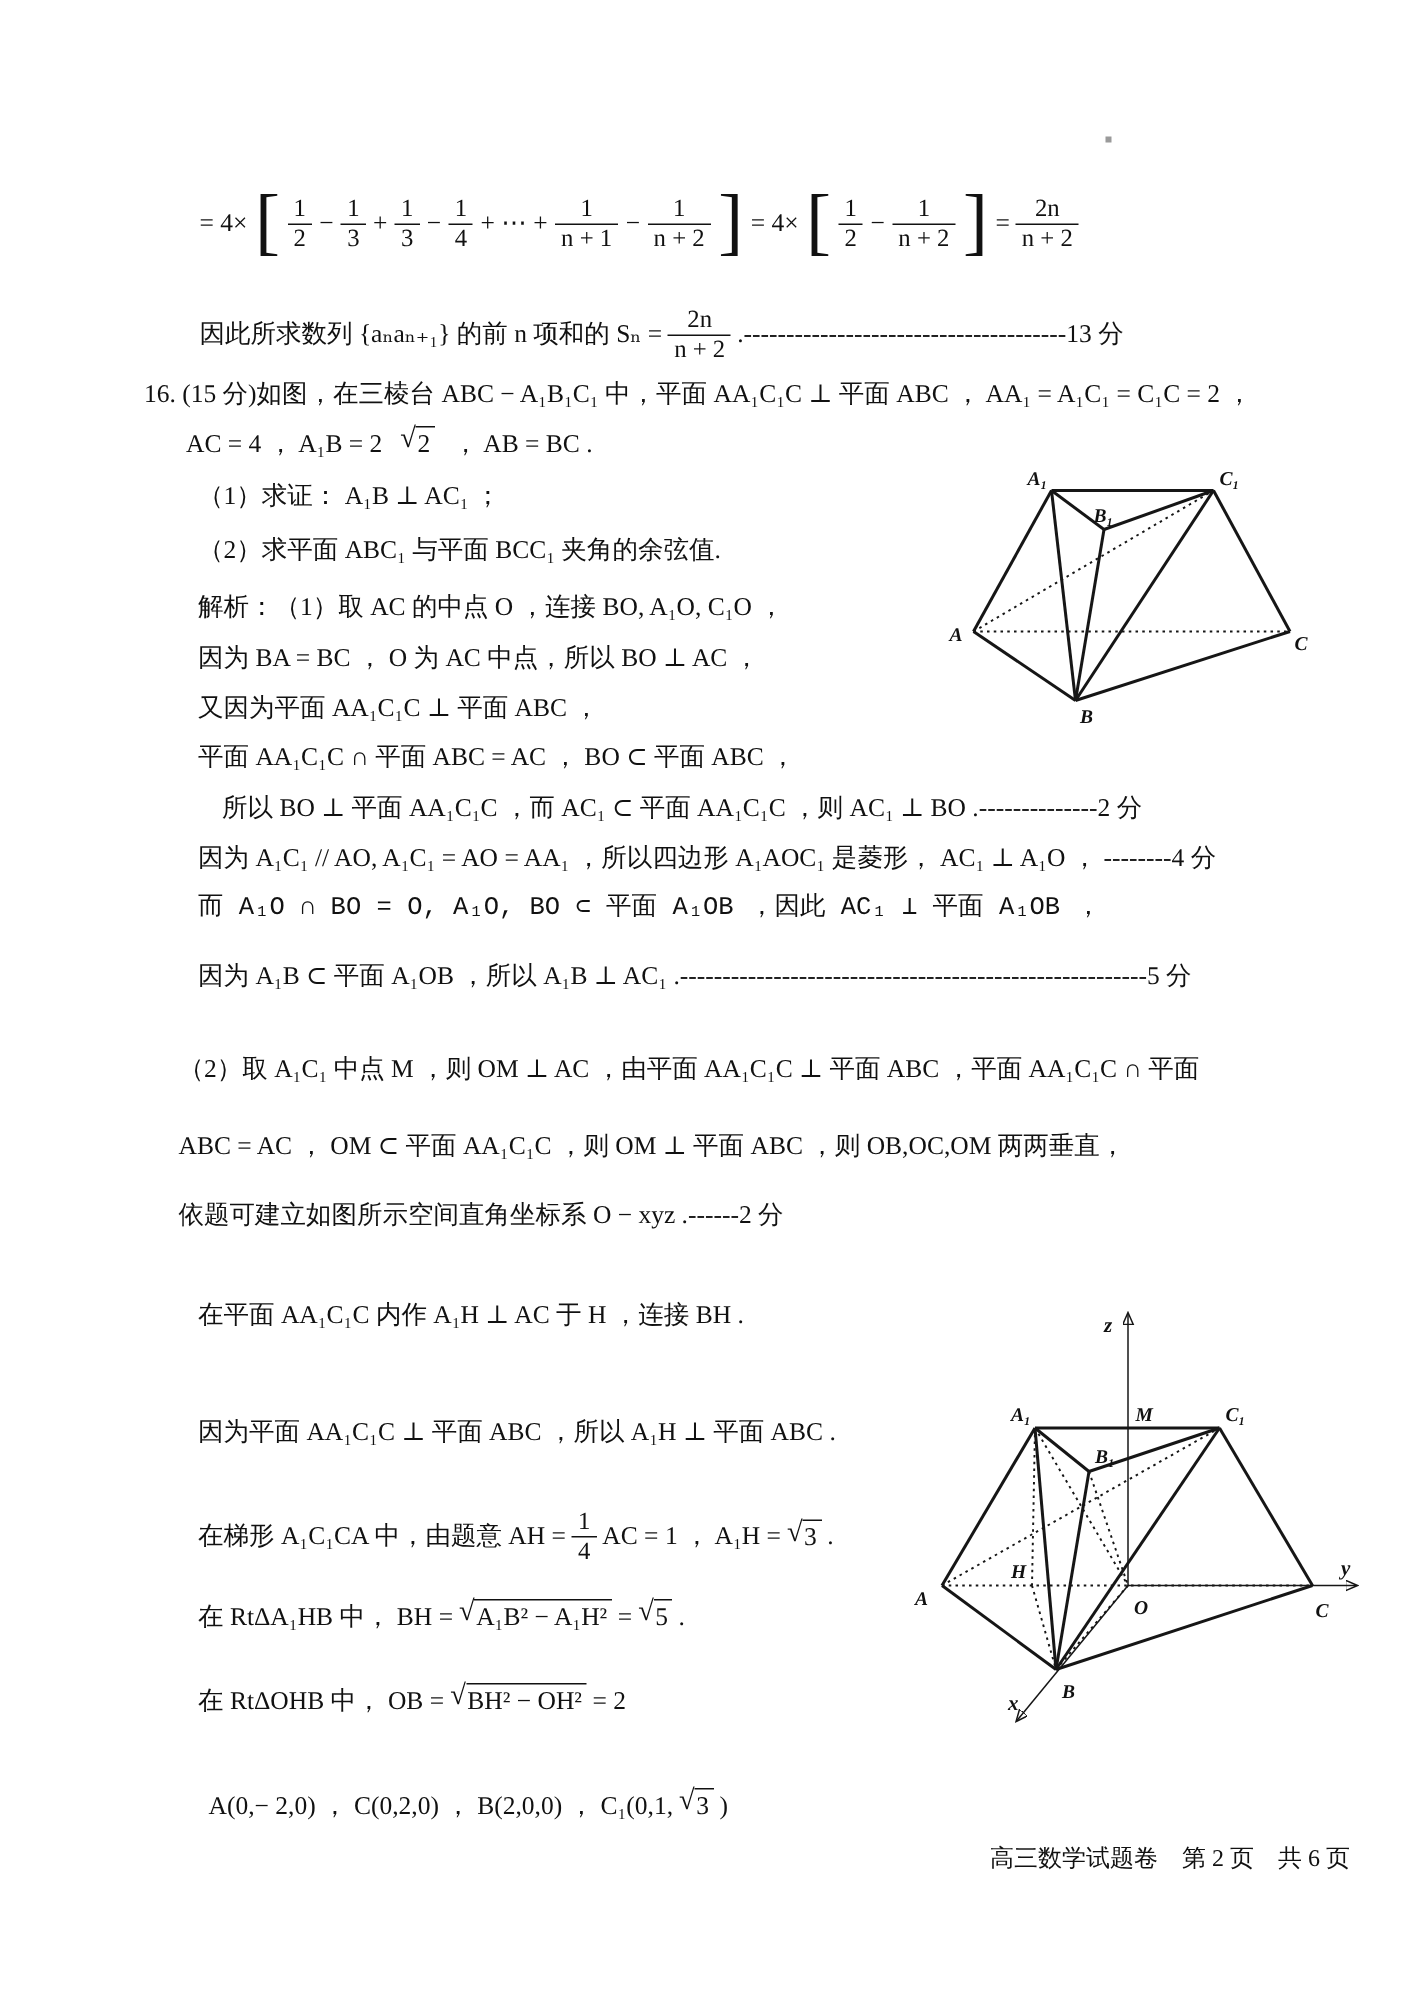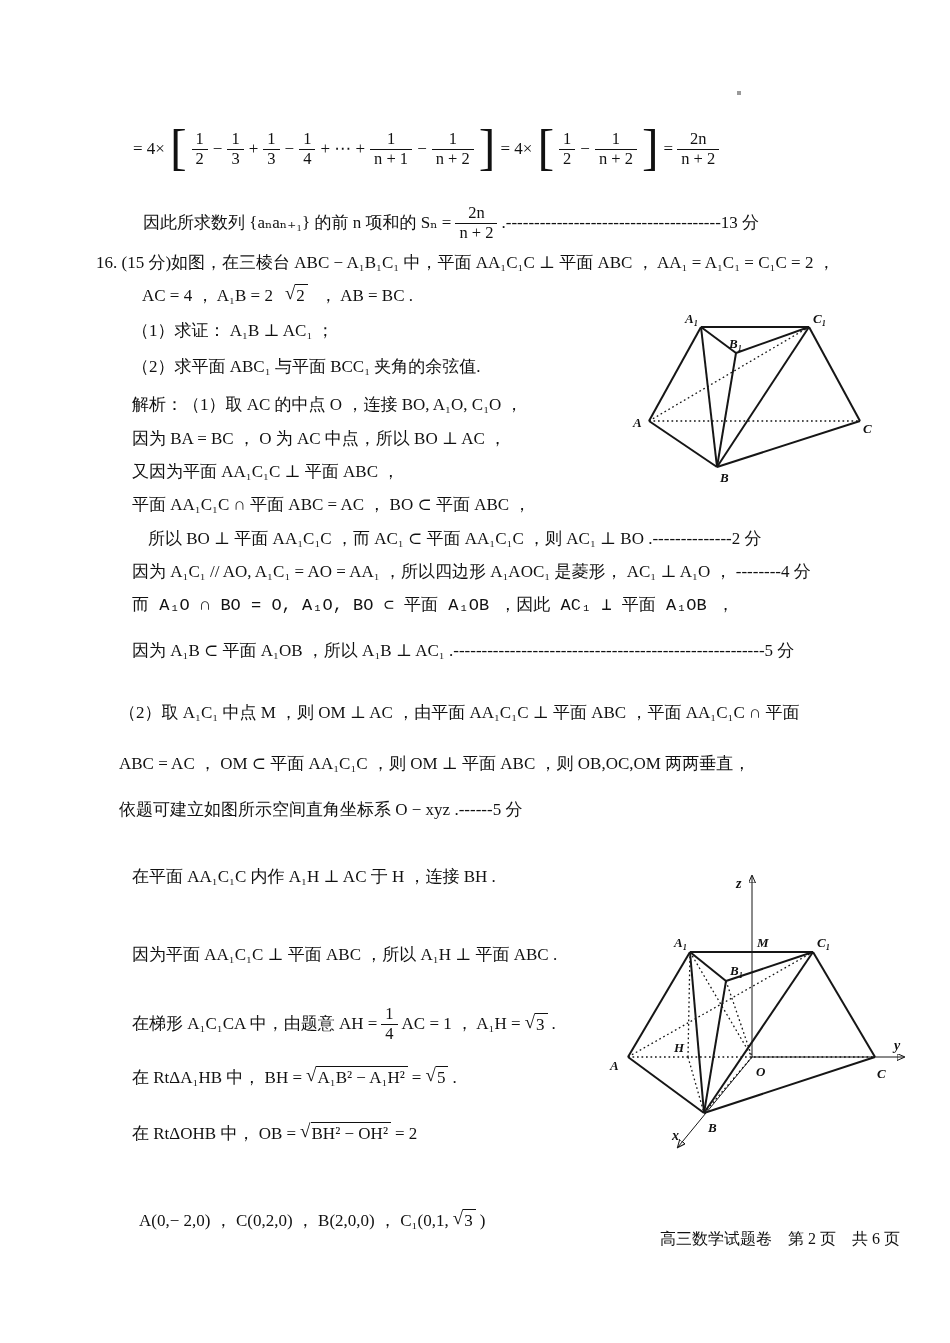--- a/index.html
+++ b/index.html
@@ -79,31 +79,31 @@
         <span class="fd">n + 2</span>
       </span>
     <span class="brk">]</span>
     <span>=</span>
     <span class="frac">
         <span class="fn">2n</span>
         <span class="fd">n + 2</span>
       </span>
   </div>
 
-  <div class="line frow" style="left:143px;top:196px;height:54px;">
+  <div class="line frow" style="left:133px;top:196px;height:54px;">
     <span>因此所求数列 {aₙaₙ₊₁} 的前 n 项和的 Sₙ =</span>
     <span class="frac">
         <span class="fn">2n</span>
         <span class="fd">n + 2</span>
       </span>
     <span>.--------------------------------------13 分</span>
   </div>
 
   <div class="line" style="left:96px;top:252px;">16. (15 分)如图，在三棱台 ABC − A₁B₁C₁ 中，平面 AA₁C₁C ⊥ 平面 ABC ， AA₁ = A₁C₁ = C₁C = 2 ，</div>
-  <div class="line frow" style="left:142px;top:284px;gap:12px;">
+  <div class="line frow" style="left:124px;top:284px;gap:12px;">
     <span>AC = 4 ， A₁B = 2</span>
     <span class="rt">
         <span class="rsym">√</span>
         <span class="rad">2</span>
       </span>
     <span>， AB = BC .</span>
   </div>
   <div class="line" style="left:132px;top:320px;">（1）求证： A₁B ⊥ AC₁ ；</div>
   <div class="line" style="left:132px;top:356px;">（2）求平面 ABC₁ 与平面 BCC₁ 夹角的余弦值.</div>
 
@@ -111,21 +111,21 @@
   <div class="line" style="left:132px;top:428px;">因为 BA = BC ， O 为 AC 中点，所以 BO ⊥ AC ，</div>
   <div class="line" style="left:132px;top:494px;">平面 AA₁C₁C ∩ 平面 ABC = AC ， BO ⊂ 平面 ABC ，</div>
   <div class="line" style="left:132px;top:461px;">又因为平面 AA₁C₁C ⊥ 平面 ABC ，</div>
   <div class="line" style="left:132px;top:528px;margin-left:16px;">所以 BO ⊥ 平面 AA₁C₁C ，而 AC₁ ⊂ 平面 AA₁C₁C ，则 AC₁ ⊥ BO .--------------2 分</div>
   <div class="line" style="left:132px;top:561px;">因为 A₁C₁ // AO, A₁C₁ = AO = AA₁ ，所以四边形 A₁AOC₁ 是菱形， AC₁ ⊥ A₁O ， --------4 分</div>
   <div class="line" style="left:132px;top:595px;font-family:Liberation Mono, monospace;">而 A₁O ∩ BO = O, A₁O, BO ⊂ 平面 A₁OB ，因此 AC₁ ⊥ 平面 A₁OB ，</div>
   <div class="line" style="left:132px;top:640px;">因为 A₁B ⊂ 平面 A₁OB ，所以 A₁B ⊥ AC₁ .-------------------------------------------------------5 分</div>
 
   <div class="line" style="left:119px;top:702px;">（2）取 A₁C₁ 中点 M ，则 OM ⊥ AC ，由平面 AA₁C₁C ⊥ 平面 ABC ，平面 AA₁C₁C ∩ 平面</div>
   <div class="line" style="left:119px;top:753px;">ABC = AC ， OM ⊂ 平面 AA₁C₁C ，则 OM ⊥ 平面 ABC ，则 OB,OC,OM 两两垂直，</div>
-  <div class="line" style="left:119px;top:799px;">依题可建立如图所示空间直角坐标系 O − xyz .------5 分</div>
+  <div class="line" style="left:119px;top:799px;">依题可建立如图所示空间直角坐标系 O − xyz .------2 分</div>
   <div class="line" style="left:132px;top:866px;">在平面 AA₁C₁C 内作 A₁H ⊥ AC 于 H ，连接 BH .</div>
   <div class="line" style="left:132px;top:944px;">因为平面 AA₁C₁C ⊥ 平面 ABC ，所以 A₁H ⊥ 平面 ABC .</div>
 
   <div class="line frow" style="left:132px;top:998px;height:52px;">
     <span>在梯形 A₁C₁CA 中，由题意 AH =</span>
     <span class="frac">
         <span class="fn">1</span>
         <span class="fd">4</span>
       </span>
     <span>AC = 1 ， A₁H =</span>
@@ -152,21 +152,21 @@
 
   <div class="line frow" style="left:132px;top:1122px;">
     <span>在 RtΔOHB 中， OB =</span>
     <span class="rt">
         <span class="rsym">√</span>
         <span class="rad">BH² − OH²</span>
       </span>
     <span>= 2</span>
   </div>
 
-  <div class="line frow" style="left:139px;top:1192px;margin-top:17px;">
+  <div class="line frow" style="left:139px;top:1192px;">
     <span>A(0,− 2,0) ， C(0,2,0) ， B(2,0,0) ， C₁(0,1,</span>
     <span class="rt">
         <span class="rsym">√</span>
         <span class="rad">3</span>
       </span>
     <span>)</span>
   </div>
 
   <div class="footer" style="top:1229px;">高三数学试题卷　第 2 页　共 6 页</div>
 

